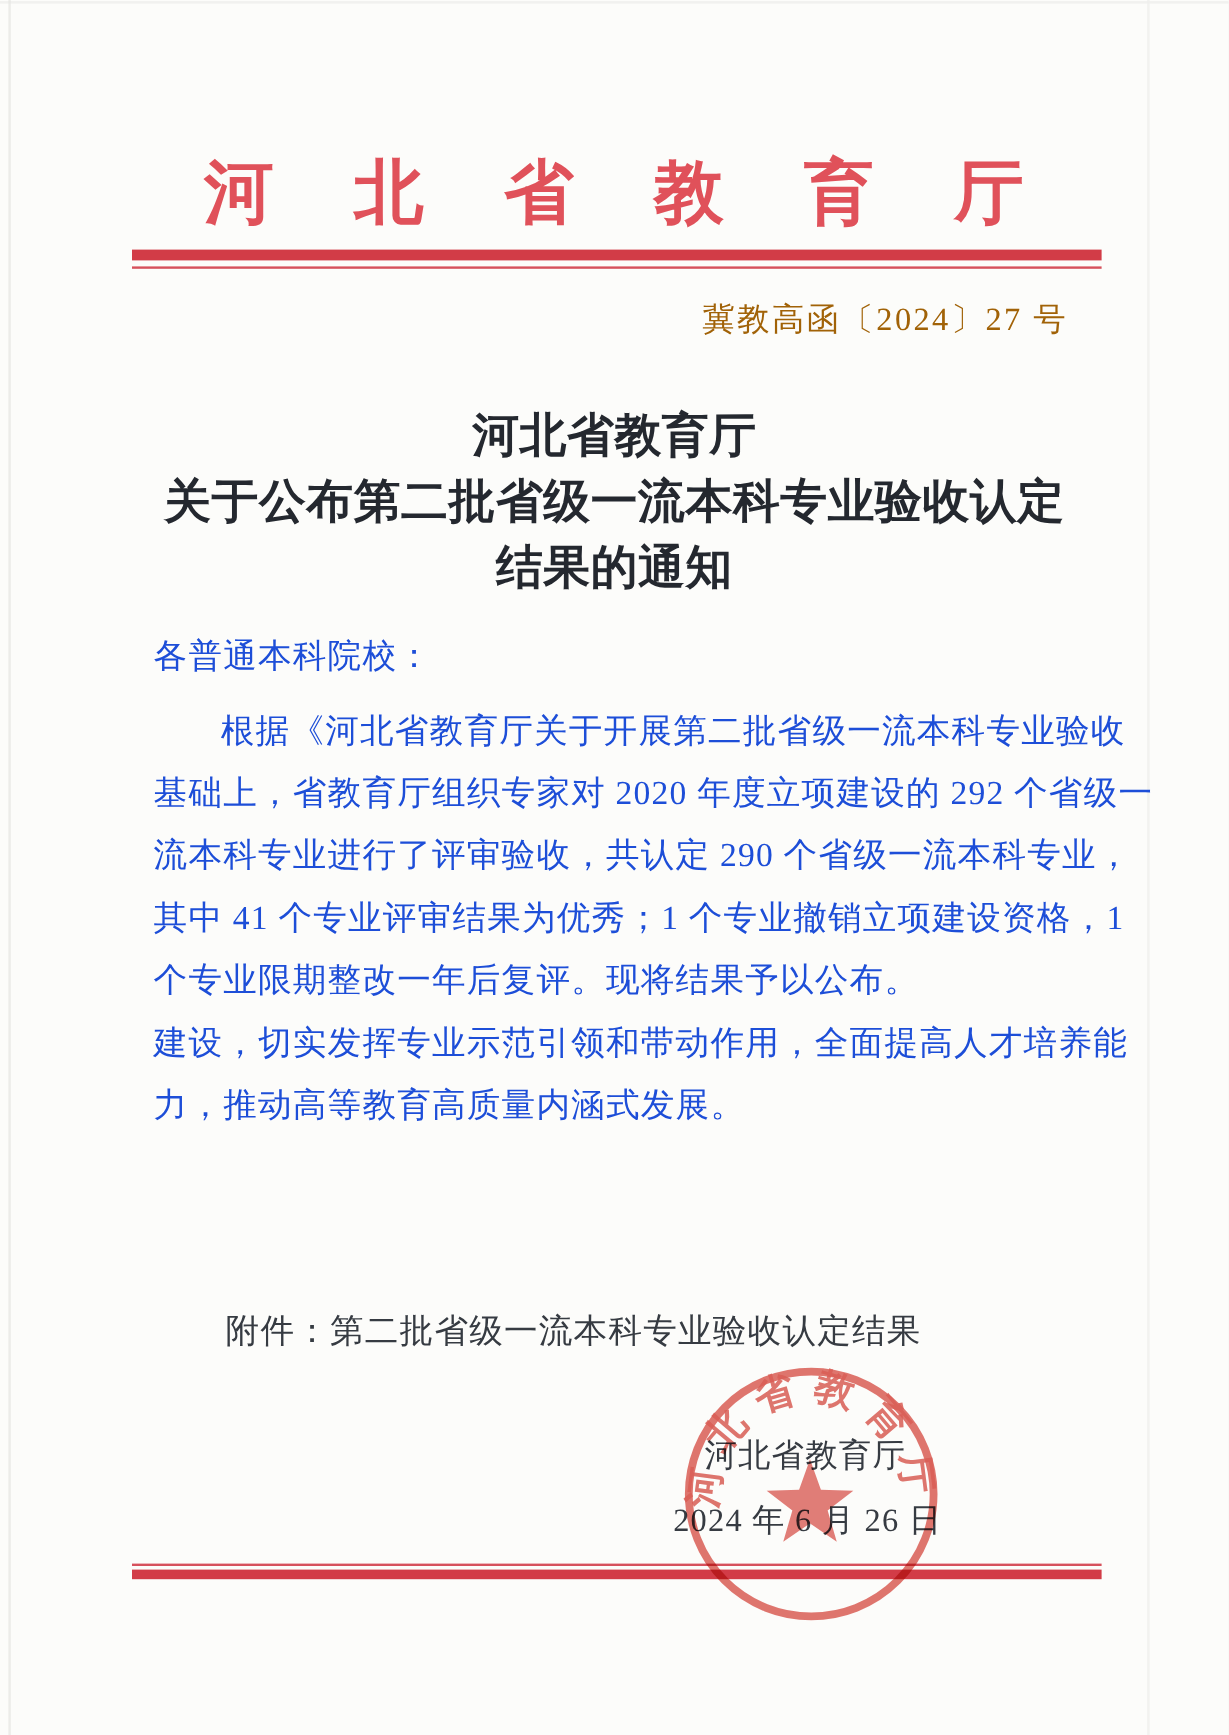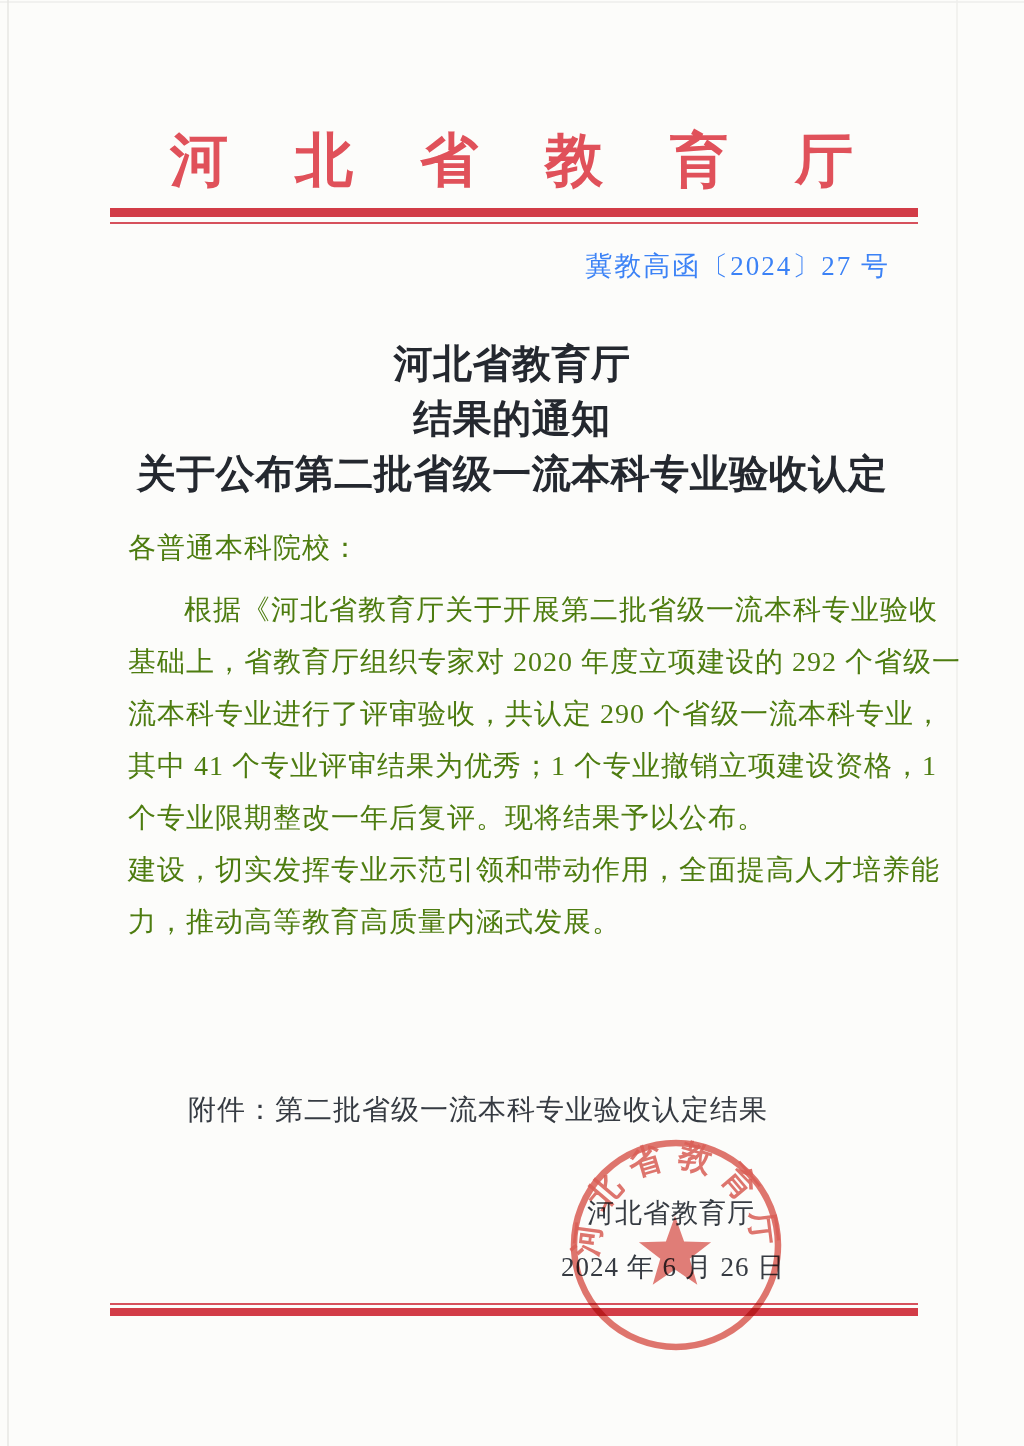--- a/index.html
+++ b/index.html
@@ -27,33 +27,33 @@
     color:#e0515a;
   }
   .rule { position:absolute; left:110px; width:808px; }
   .rule-top-thick { top:208px; height:9px; background:#d23c47; }
   .rule-top-thin  { top:222px; height:2px; background:#d6515c; }
   .rule-bot-thin  { top:1303px; height:2px; background:#d6515c; }
   .rule-bot-thick { top:1308px; height:8px; background:#d23c47; }
 
   .doc-number {
     position:absolute; right:134px; top:248px;
-    font-size:27px; letter-spacing:2px; color:#3b82f6;
+    font-size:27px; letter-spacing:2px; color:#a16207;
   }
 
   .title-block {
     position:absolute; left:0; top:336px; width:1024px;
     text-align:center; font-weight:bold; color:#24282f;
     font-size:39px; line-height:55px; letter-spacing:0.5px;
   }
 
   .body-block {
     position:absolute; left:128px; top:522px; width:775px;
     font-size:28px; line-height:52px; letter-spacing:1px;
-    color:#4d7c0f;
+    color:#1d4ed8;
   }
   .body-line { height:52px; white-space:nowrap; }
   .body-line.indent { padding-left:56px; }
   .body-line.gap-before { margin-top:10px; }
 
   .attachment-line {
     position:absolute; left:188px; top:1084px;
     font-size:28px; line-height:52px; letter-spacing:1px;
     white-space:nowrap; color:#363b42;
   }
@@ -90,22 +90,22 @@
 
   <div class="red-header">河北省教育厅</div>
 
   <div class="rule rule-top-thick"></div>
   <div class="rule rule-top-thin"></div>
 
   <div class="doc-number">冀教高函〔2024〕27 号</div>
 
   <div class="title-block">
     <div>河北省教育厅</div>
+    <div>关于公布第二批省级一流本科专业验收认定</div>
     <div>结果的通知</div>
-    <div>关于公布第二批省级一流本科专业验收认定</div>
   </div>
 
   <div class="body-block">
     <div class="body-line">各普通本科院校：</div>
     <div class="body-line indent gap-before">根据《河北省教育厅关于开展第二批省级一流本科专业验收</div>
     <div class="body-line">基础上，省教育厅组织专家对 2020 年度立项建设的 292 个省级一</div>
     <div class="body-line">流本科专业进行了评审验收，共认定 290 个省级一流本科专业，</div>
     <div class="body-line">其中 41 个专业评审结果为优秀；1 个专业撤销立项建设资格，1</div>
     <div class="body-line">个专业限期整改一年后复评。现将结果予以公布。</div>
     <div class="body-line">建设，切实发挥专业示范引领和带动作用，全面提高人才培养能</div>

